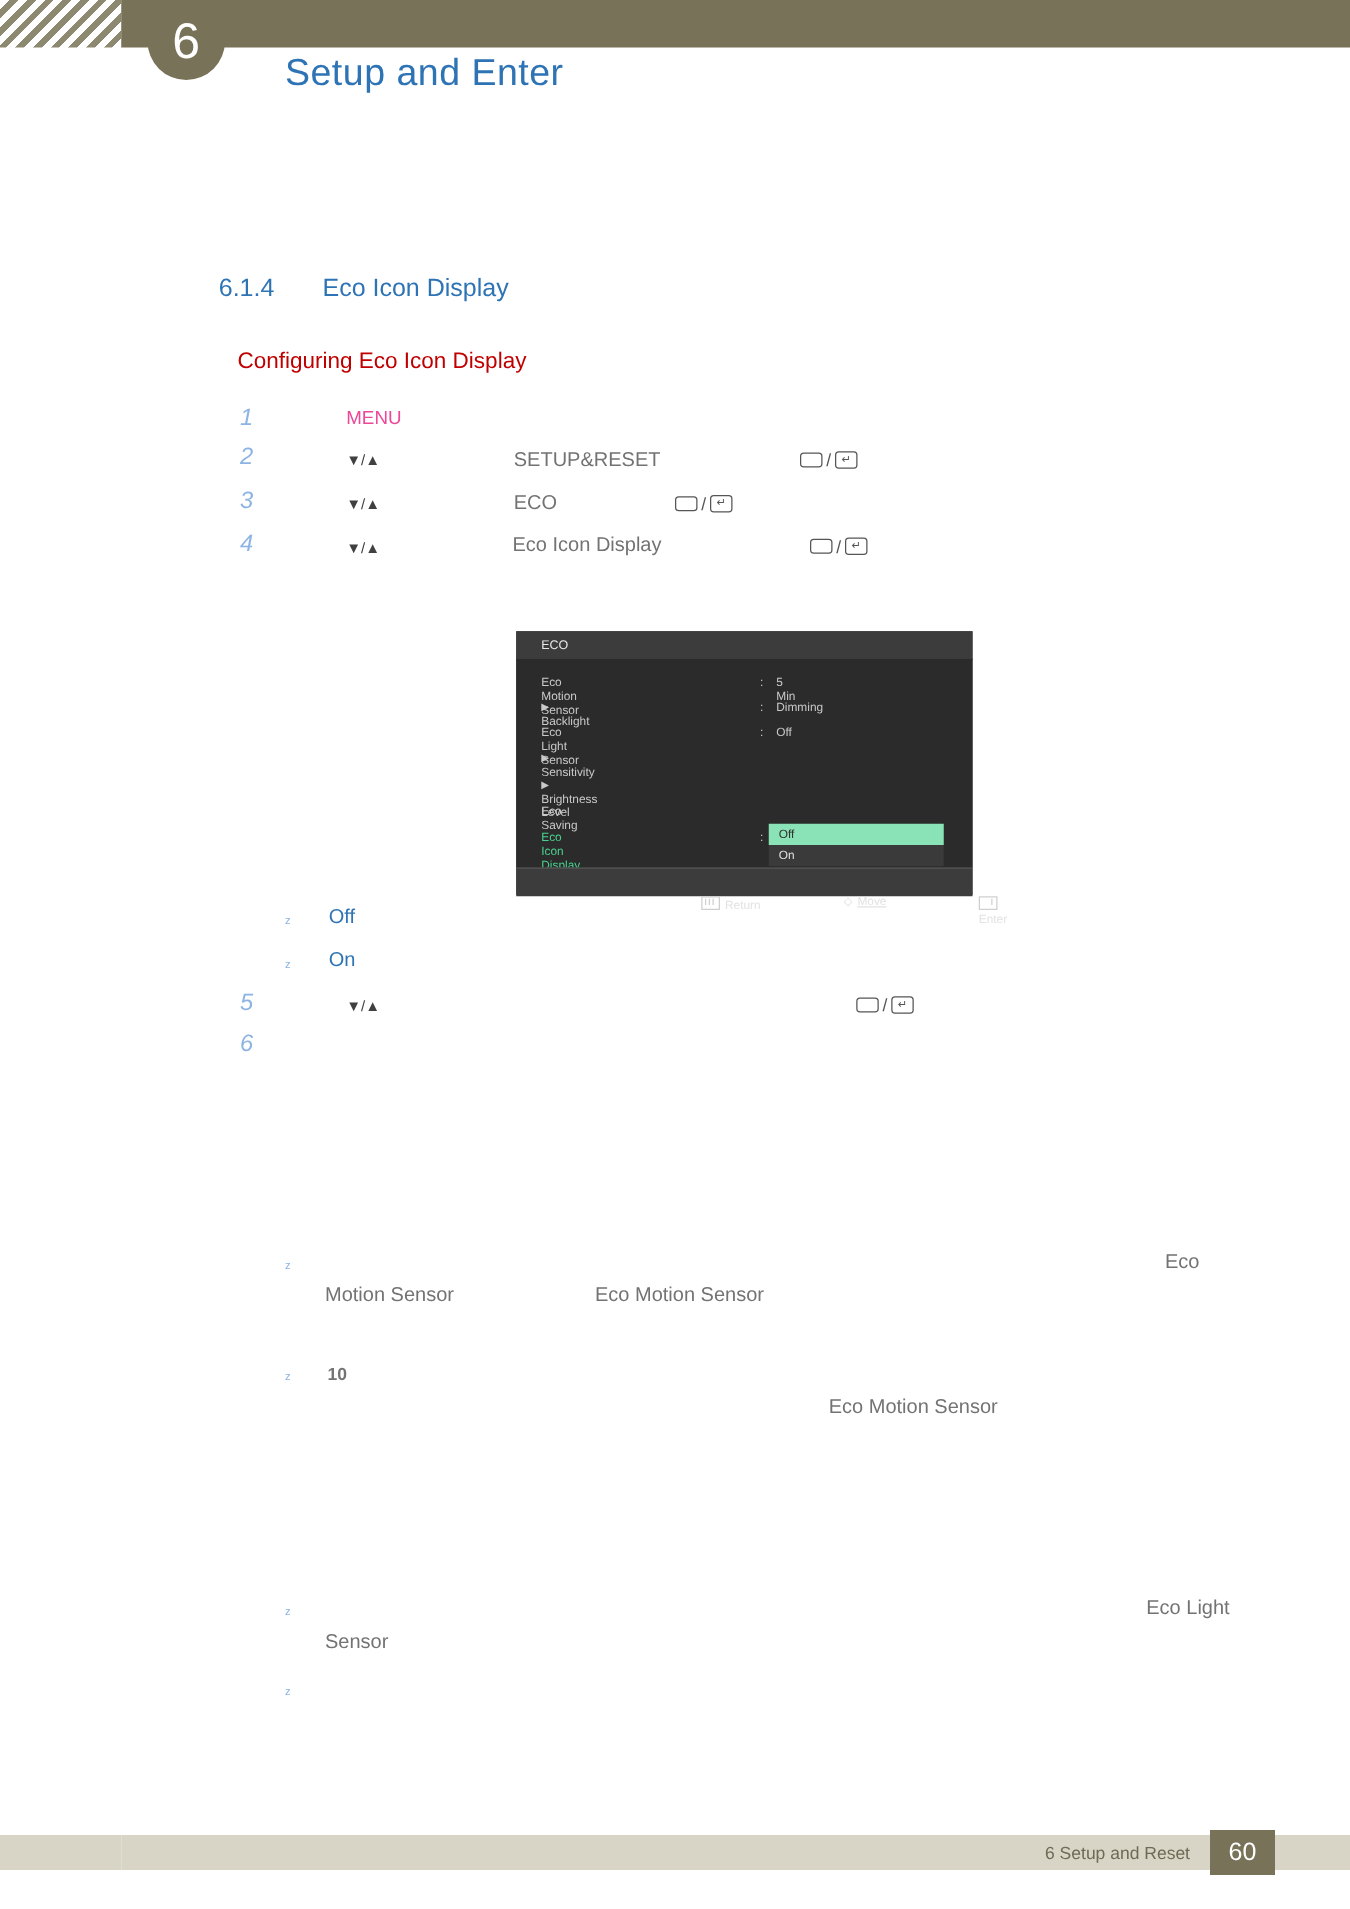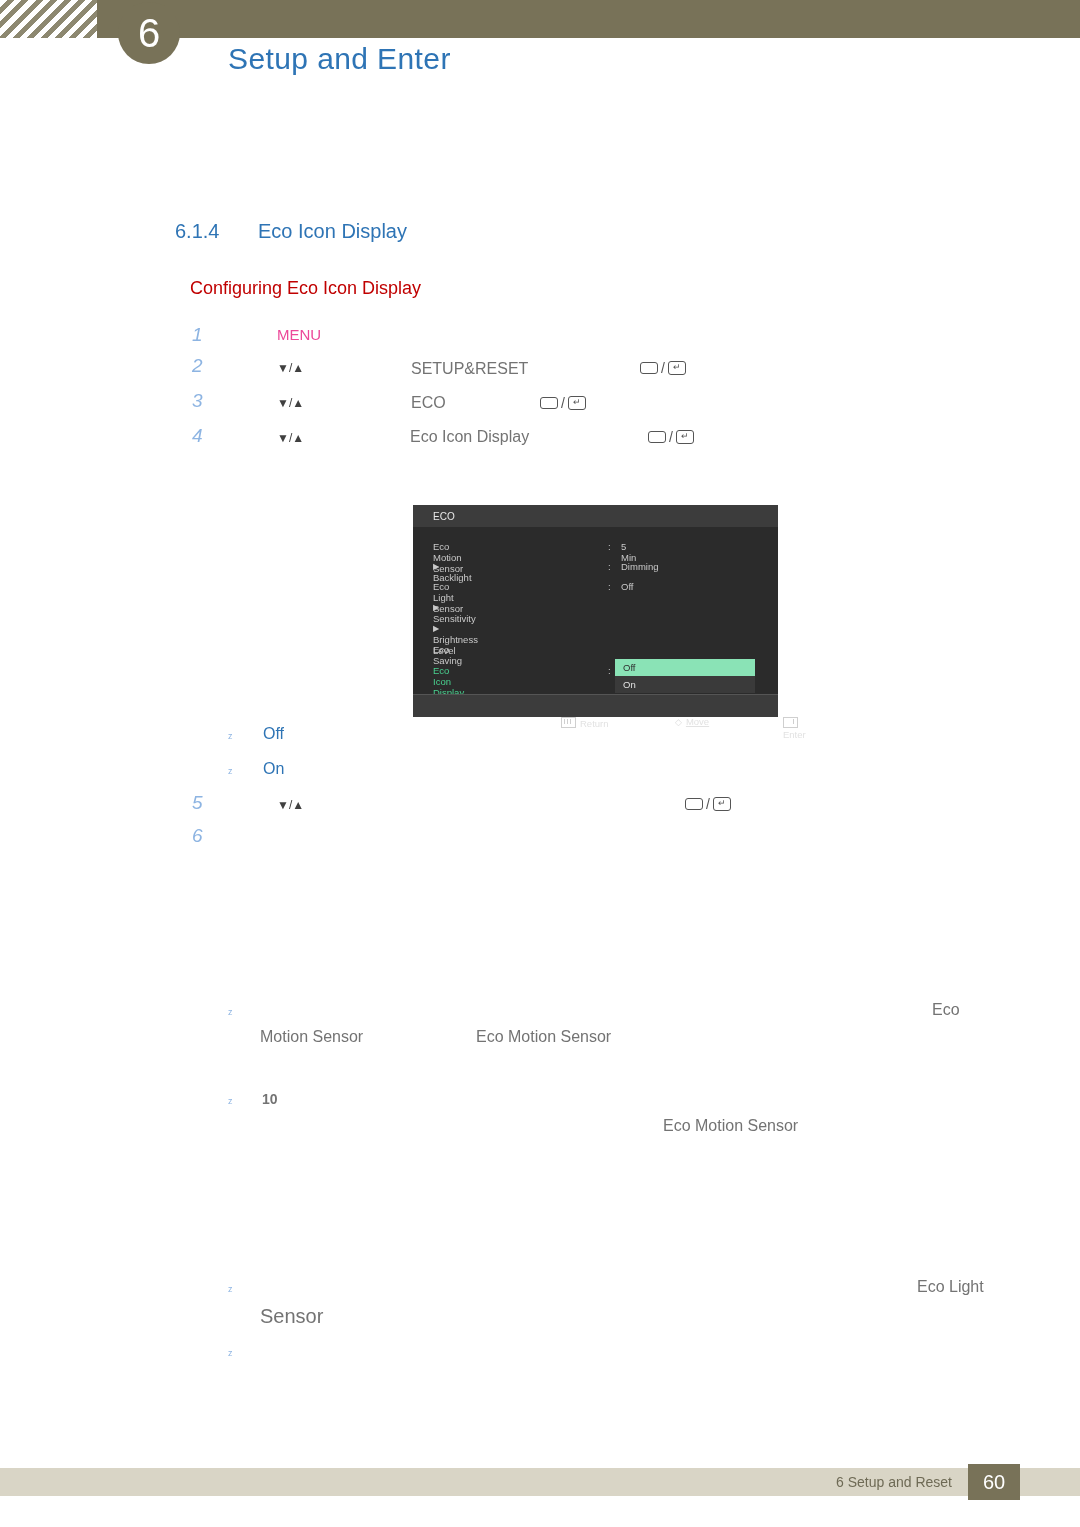--- a/index.html
+++ b/index.html
@@ -407,20 +407,20 @@
 <div class="step-text red-txt" style="left:932px; top:1001px; font-size:16px;">Eco</div>
 <div class="step-text red-txt" style="left:260px; top:1028px; font-size:16px;">Motion Sensor</div>
 <div class="step-text red-txt" style="left:476px; top:1028px; font-size:16px;">Eco Motion Sensor</div>
 
 <div class="bullet-z" style="left:228px; top:1096px;">z</div>
 <div class="step-text red-txt" style="left:262px; top:1091px; font-size:14px; font-weight:bold;">10</div>
 <div class="step-text red-txt" style="left:663px; top:1117px; font-size:16px;">Eco Motion Sensor</div>
 
 <div class="bullet-z" style="left:228px; top:1284px;">z</div>
 <div class="step-text red-txt" style="left:917px; top:1278px; font-size:16px;">Eco Light</div>
-<div class="step-text red-txt" style="left:260px; top:1305px; font-size:20px;">Sensor</div>
+<div class="step-text red-txt" style="left:260px; top:1305px; font-size:16px;">Sensor</div>
 
 <div class="bullet-z" style="left:228px; top:1348px;">z</div>
 
 <div class="footer-hatch"></div>
 <div class="footer-rule"></div>
 <div class="footer-text">6 Setup and Reset</div>
 <div class="footer-page">60</div>
 
 </body></html>

